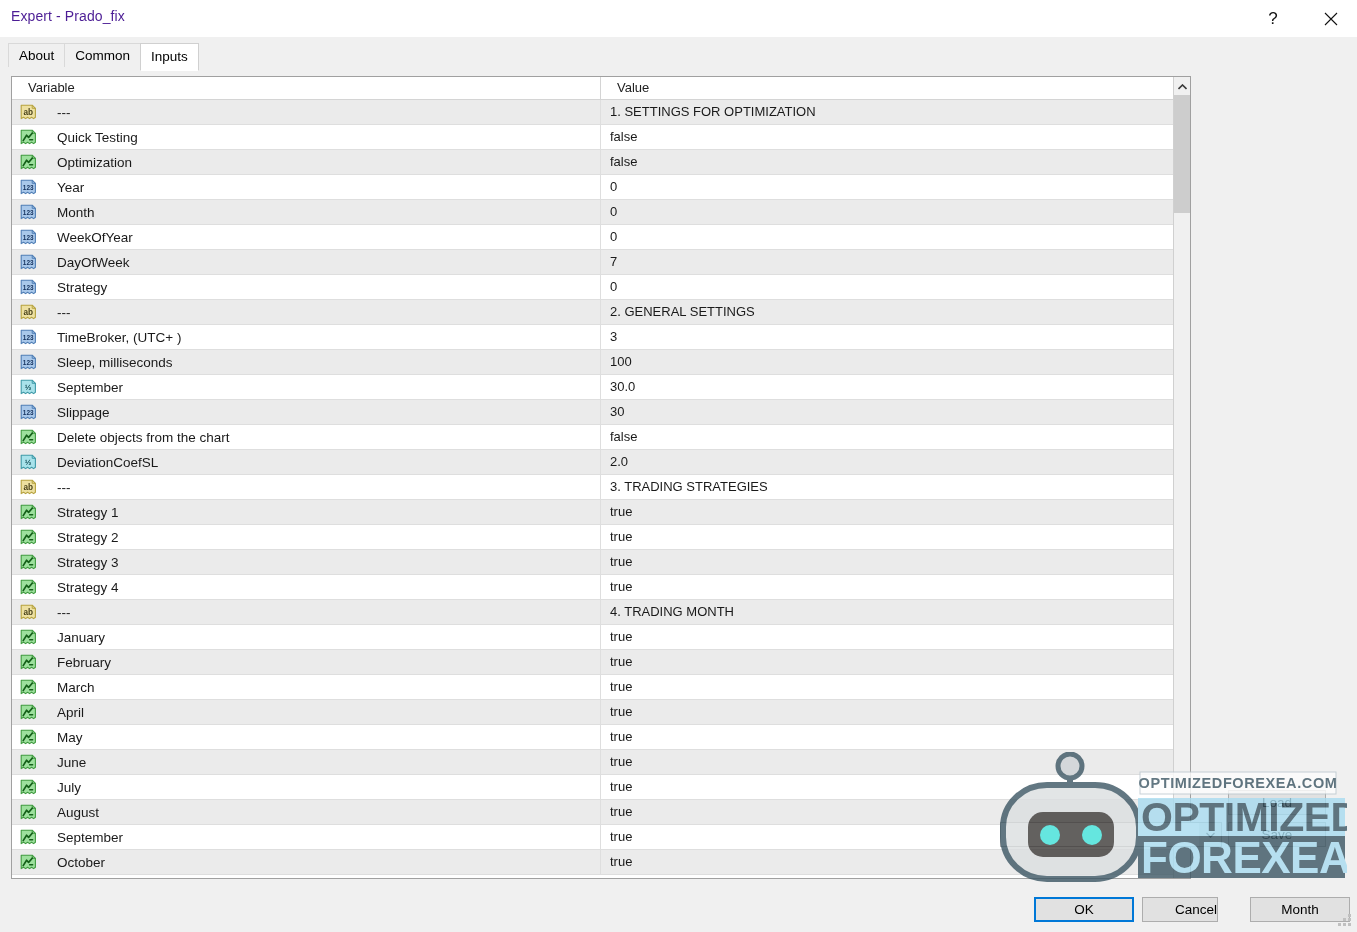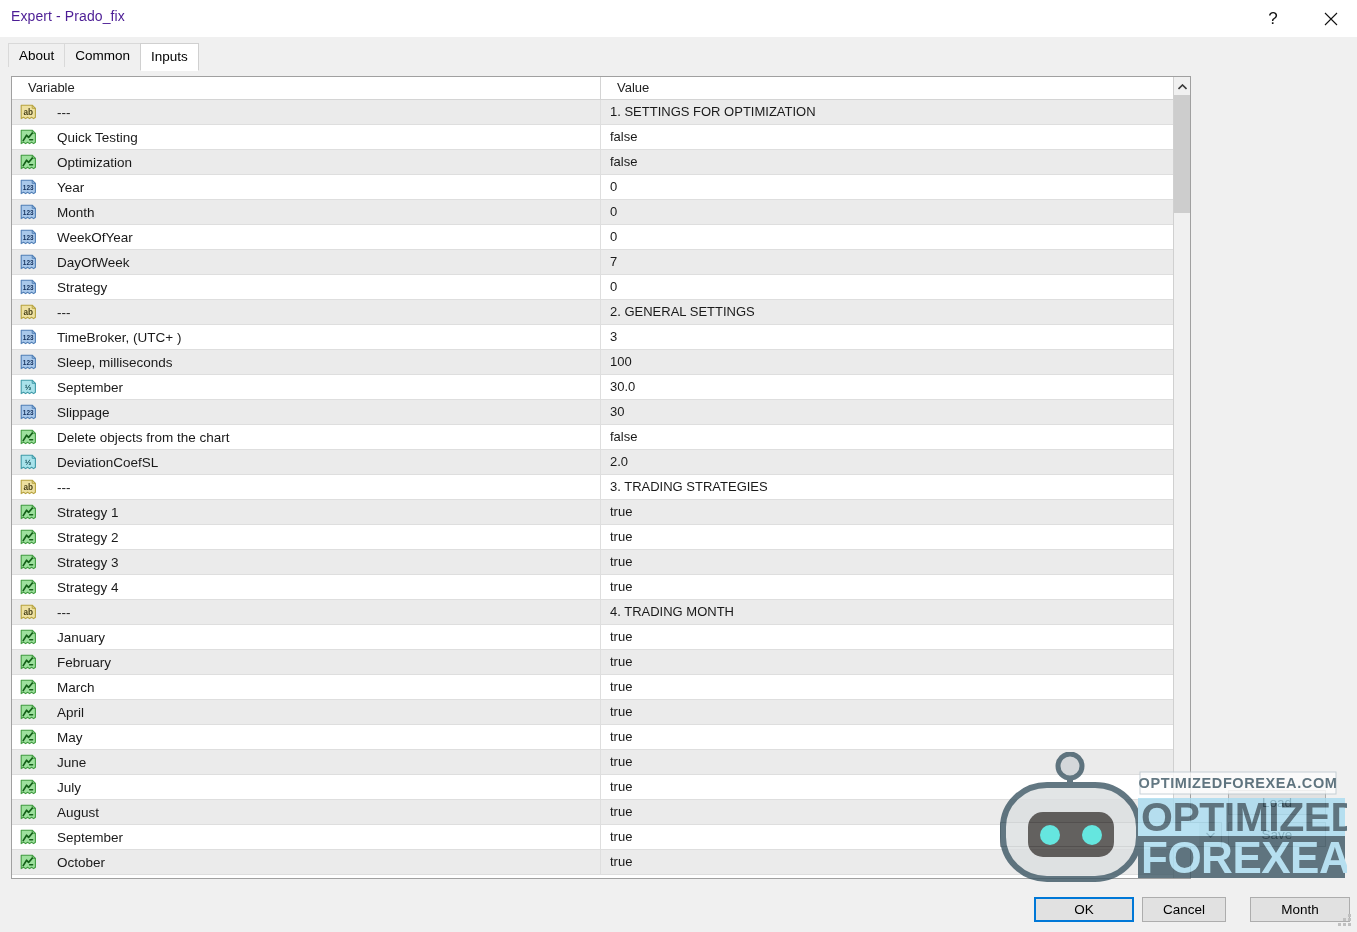--- a/index.html
+++ b/index.html
@@ -104,21 +104,21 @@
     position:absolute;left:0;top:18px;width:16px;height:118px;background:#cdcdcd;
   }
 
   
   .btn{
     position:absolute;height:25px;line-height:23px;text-align:center;
     background:#e1e1e1;border:1px solid #adadad;color:#000;font-size:13.5px;
     box-sizing:border-box;
   }
   .btn-ok{left:1034px;top:897px;width:100px;background:#e1e1e1;border:2px solid #0078d7;line-height:21px;}
-  .btn-cancel{left:1142px;top:897px;width:84px;}
+  .btn-cancel{left:1142px;top:897px;width:76px;text-align:right;}
   .btn-reset{left:1250px;top:897px;width:100px;}
   .btn-load{left:1228px;top:790px;width:98px;}
   .btn-save{left:1228px;top:822px;width:98px;}
   .combo{
     position:absolute;left:1000px;top:822px;width:222px;height:25px;
     background:#ffffff;border:1px solid #adadad;box-sizing:border-box;
   }
   .combo-arrow{
     position:absolute;right:0;top:0;width:22px;height:23px;
     display:flex;align-items:center;justify-content:center;background:#e8e8e8;

